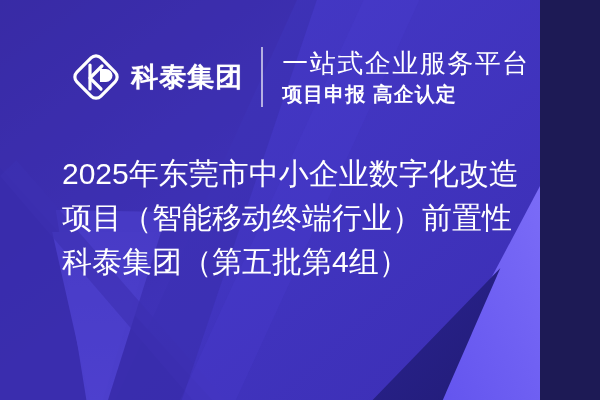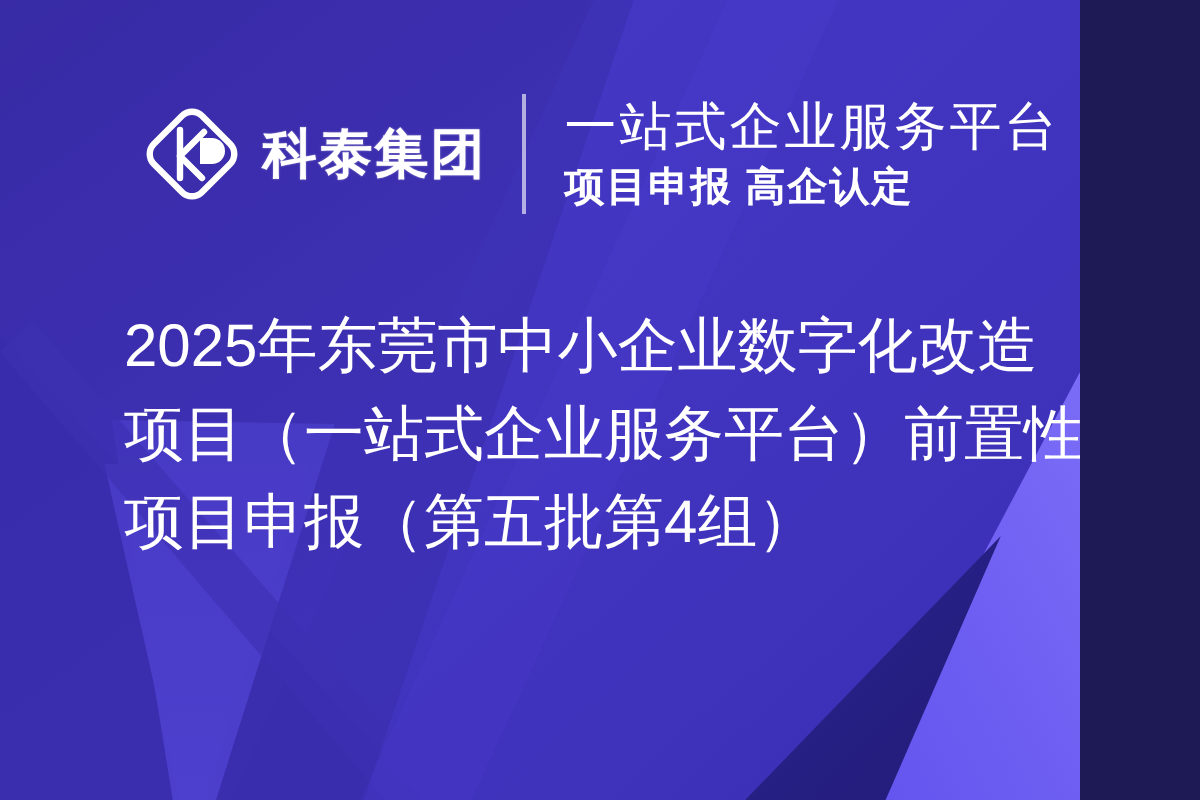--- a/index.html
+++ b/index.html
@@ -214,17 +214,17 @@
     <div class="divider"></div>
 
     <div class="slogan-block">
       <div class="slogan-main">一站式企业服务平台</div>
       <div class="slogan-sub">项目申报 高企认定</div>
     </div>
   </div>
 
   <div class="headline">
     <span class="ln">2025年东莞市中小企业数字化改造</span>
-    <span class="ln">项目（一站式企业服务平台）前置性</span>
-    <span class="ln">项目申报（第五批第4组）</span>
+    <span class="ln">项目（智能移动终端行业）前置性</span>
+    <span class="ln">科泰集团（第五批第4组）</span>
   </div>
 
 </div>
 
 </body></html>

